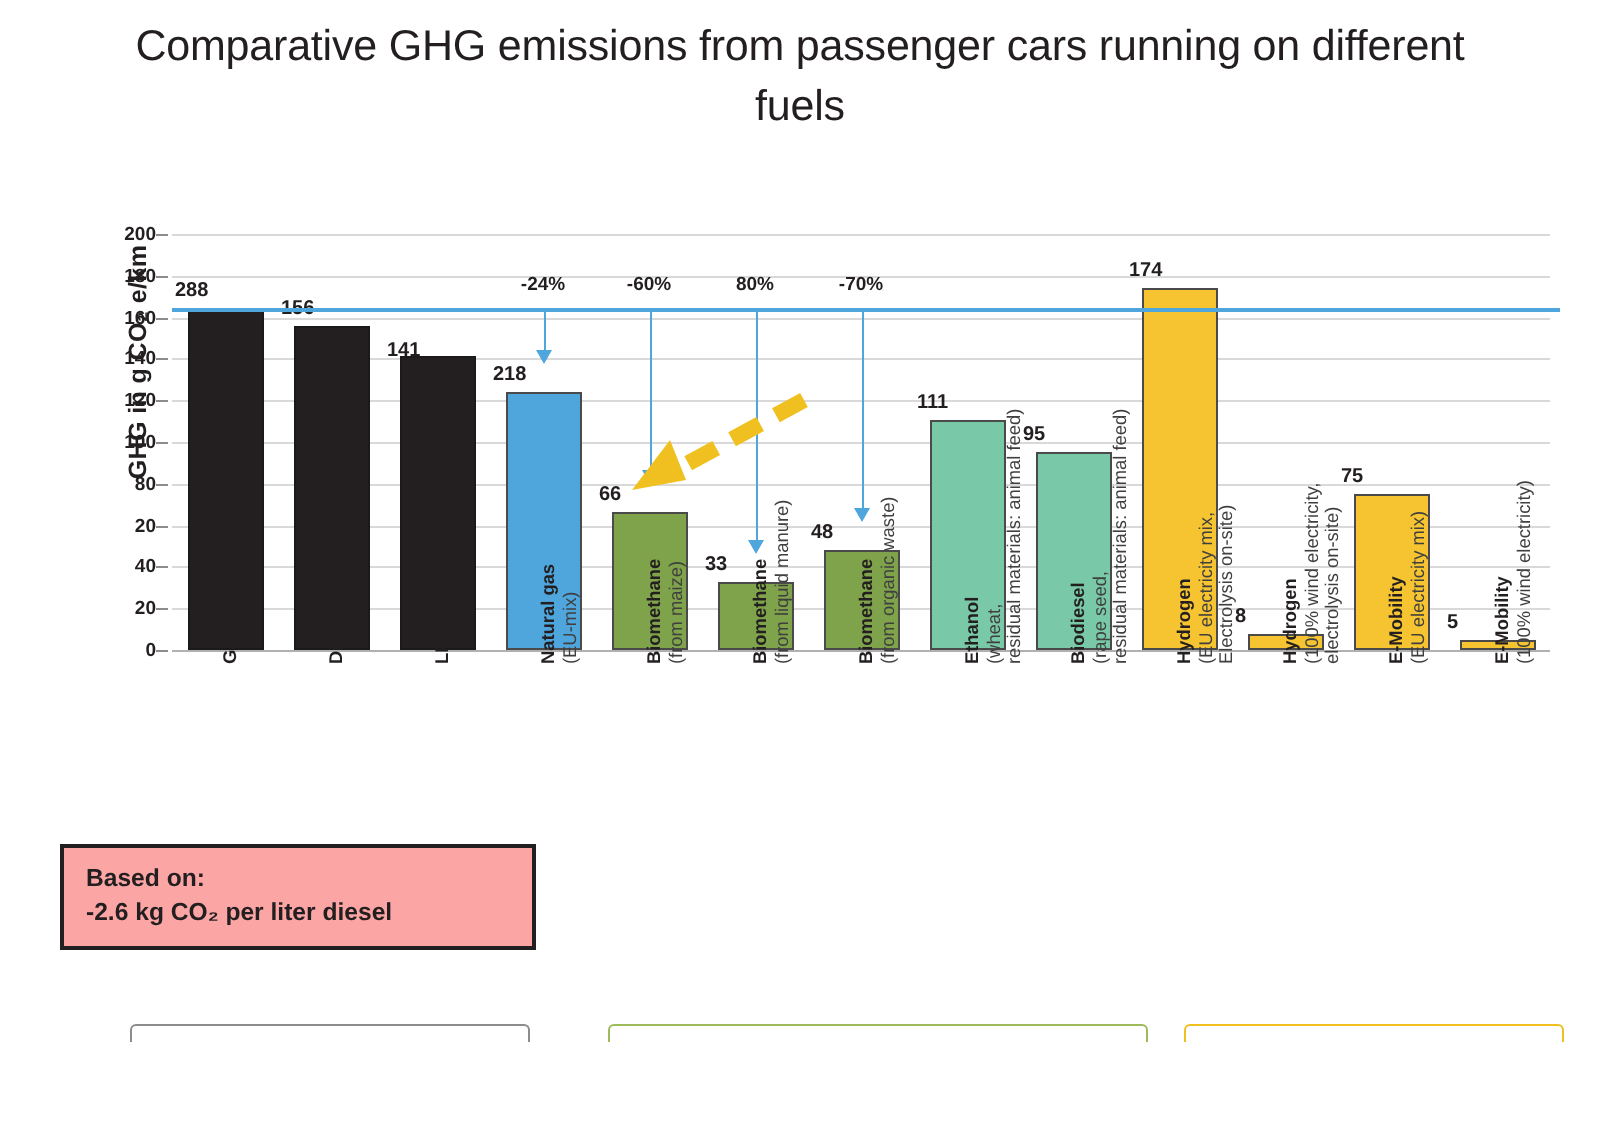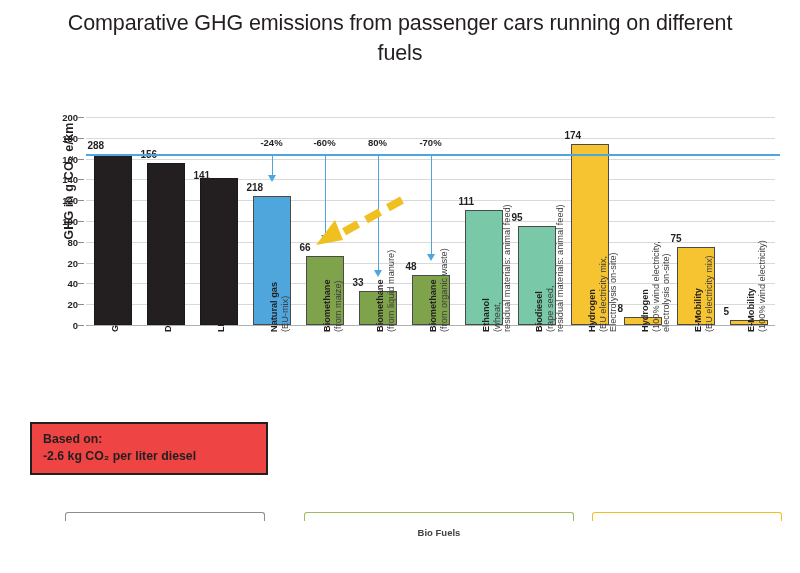--- a/index.html
+++ b/index.html
@@ -160,21 +160,21 @@
     color: #3f3f3f;
   }
 
   
   #basedon {
     position: absolute;
     left: 30px;
     top: 322px;
     width: 238px;
     border: 2.5px solid #231f20;
-    background: #ef4444;
+    background: #fca5a5;
     padding: 7px 9px 8px 11px;
     box-sizing: border-box;
     font-size: 12.3px;
     line-height: 17px;
     font-weight: bold;
     color: #231f20;
   }
 
   
   .bracket {
@@ -328,18 +328,17 @@
   </svg>
 
   <div id="basedon">
     <div>Based on:</div>
     <div>-2.6 kg CO₂ per liter diesel</div>
   </div>
 
   <div class="bracket" style="left:65px;top:412px;width:200px;border-color:#8c8c8c"></div>
 
   <div class="bracket" style="left:304px;top:412px;width:270px;border-color:#9dbb5b"></div>
-  <div class="bracket-label" style="left:304px;top:427px;width:270px">Bio Fuels</div>
 
   <div class="bracket" style="left:592px;top:412px;width:190px;border-color:#f0c020"></div>
   <div class="bracket-label" style="left:592px;top:427px;width:190px"></div>
 
 </div>
 
 </body></html>

